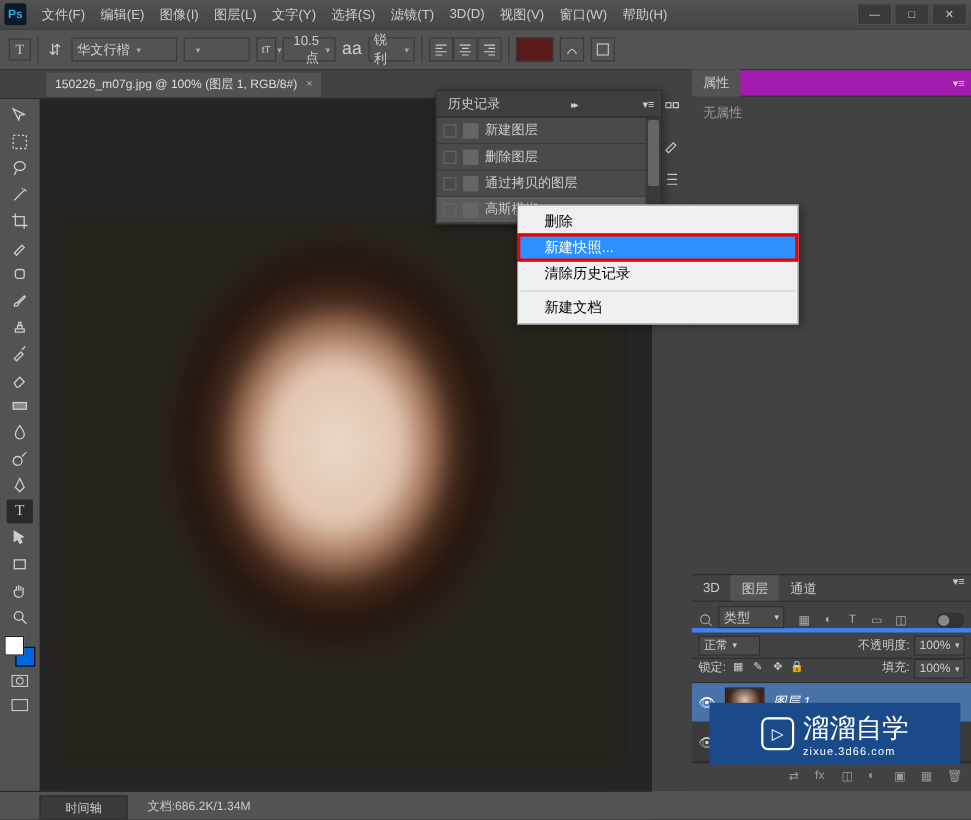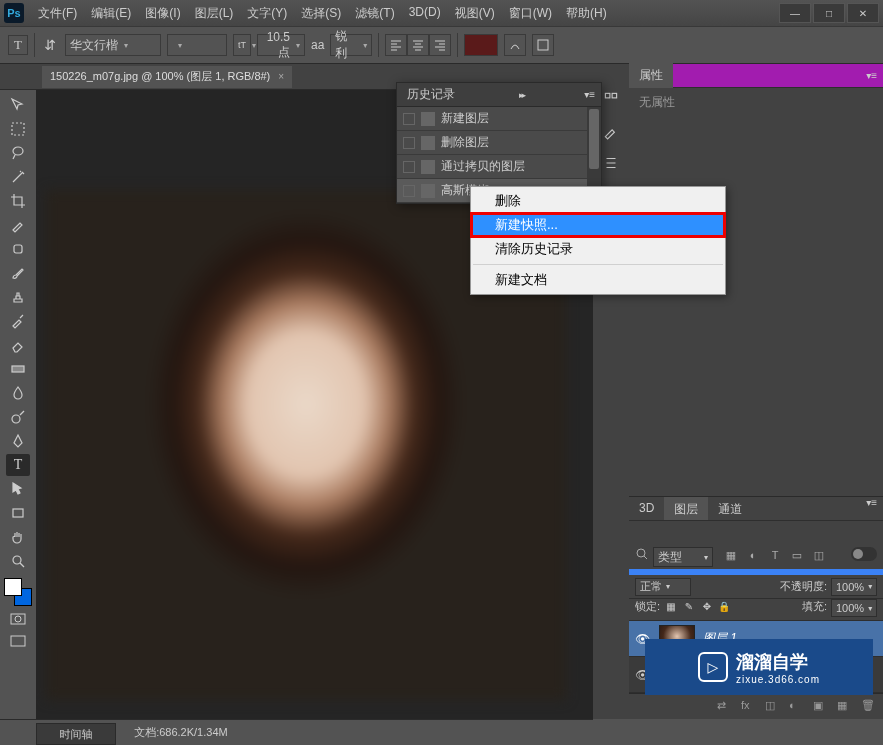--- a/index.html
+++ b/index.html
@@ -47,21 +47,21 @@
 .panels { flex:1; display:flex; flex-direction:column; }
 .panel-head { height:24px; background:#a21caf; display:flex; align-items:center; border-bottom:1px solid #2e2e2e; }
 .panel-tab { padding:4px 10px; font-size:12px; color:#ccc; }
 .panel-tab.act { background:#535353; }
 .panel-menu { margin-left:auto; padding:0 6px; font-size:10px; }
 .panel-body { background:#424242; padding:6px 10px; font-size:12px; color:#999; }
 .prop-body { height:300px; }
 .layers-panel { margin-top:auto; border-top:1px solid #2a2a2a; }
 .layers-head { height:24px; display:flex; border-bottom:1px solid #2e2e2e; }
 .layers-head .panel-tab { font-size:12px; }
-.layers-toolbar { height:28px; display:flex; align-items:flex-start; padding:0 6px; gap:4px; border-bottom:6px solid #3b82f6;margin-top:26px; }
+.layers-toolbar { height:28px; display:flex; align-items:flex-end; padding:0 6px; gap:4px; border-bottom:4px solid #3b82f6; }
 .filter-dd { width:60px; height:20px; border:1px solid #2e2e2e; display:flex; align-items:center; padding:0 4px; background:#4a4a4a; }
 .filter-dd::after { content:"▾"; margin-left:auto; font-size:8px; }
 .filter-icons { display:flex; gap:6px; margin-left:6px; }
 .filter-ico { width:16px; height:16px; display:flex; align-items:center; justify-content:center; font-size:11px; color:#aaa; }
 .toggle { width:26px; height:14px; background:#333; border-radius:7px; margin-left:auto; position:relative; }
 .toggle::after { content:""; width:10px; height:10px; background:#888; border-radius:50%; position:absolute; top:2px; left:2px; }
 .layers-opts { height:24px; display:flex; align-items:center; padding:0 6px; gap:4px; border-bottom:1px solid #2e2e2e; font-size:11px; }
 .mini-dd { height:18px; border:1px solid #2e2e2e; background:#4a4a4a; display:flex; align-items:center; padding:0 4px; }
 .mini-dd::after { content:"▾"; margin-left:4px; font-size:8px; }
 .layers-lock { height:22px; display:flex; padding:0 6px; gap:4px; font-size:11px; border-bottom:1px solid #2e2e2e; }
@@ -71,21 +71,21 @@
 .layer-row { height:36px; display:flex; align-items:center; padding:0 6px; border-bottom:1px solid #2e2e2e; }
 .layer-row.sel { background:#4872a8; color:#fff; }
 .eye { width:16px; font-size:12px; }
 .thumb { width:36px; height:28px; margin:0 8px; border:1px solid #222; background:radial-gradient(circle at 50% 40%,#e2c5b0 0%,#44281a 60%,#241610 100%); }
 .layer-name { font-size:12px; font-style:italic; }
 .layers-footer { height:26px; display:flex; align-items:center; justify-content:flex-end; padding:0 6px; gap:8px; border-top:1px solid #2a2a2a; }
 .lf-ico { width:16px; height:16px; font-size:11px; color:#999; }
 .watermark { position:absolute; right:10px; bottom:50px; width:228px; height:56px; background:#1a4a8a; display:flex; align-items:center; justify-content:center; gap:8px; z-index:4; }
 .wm-logo { width:30px; height:30px; border:2px solid #fff; border-radius:6px; display:flex; align-items:center; justify-content:center; color:#fff; font-size:14px; }
 .wm-text { color:#fff; }
-.wm-text .big { font-size:18px; font-weight:bold; }
+.wm-text .big { font-size:24px; font-weight:normal; }
 .wm-text .small { font-size:10px; letter-spacing:1px; }
 .statusbar { position:absolute; bottom:0; left:0; right:290px; height:26px; background:#535353; border-top:1px solid #2a2a2a; display:flex; align-items:center; padding:0 10px; font-size:11px; gap:20px; }
 .timeline { position:absolute; bottom:0; left:36px; width:80px; height:22px; background:#3a3a3a; border:1px solid #2a2a2a; display:flex; align-items:center; justify-content:center; font-size:11px; }
 .status-zoom { margin-left:36px; }
 .status-doc { margin-left:40px; }
 .history-panel { position:absolute; top:82px; left:396px; width:206px; background:#4a4a4a; border:1px solid #2a2a2a; z-index:10; box-shadow:2px 2px 10px rgba(0,0,0,.4); }
 .history-head { height:24px; display:flex; align-items:center; background:#3e3e3e; border-bottom:1px solid #2a2a2a; }
 .history-head .panel-tab { background:transparent; }
 .history-head .arrows { margin-left:auto; font-size:9px; padding:0 4px; letter-spacing:-2px; }
 .history-row { height:24px; display:flex; align-items:center; padding:0 6px; gap:6px; font-size:12px; border-bottom:1px solid #3a3a3a; }
@@ -129,21 +129,21 @@
   <div class="opt-sep"></div>
   <div class="opt-orient">⇵</div>
   <div class="dropdown dd-font">
       <span>华文行楷</span>
     </div>
   <div class="dropdown dd-empty"></div>
   <div class="dropdown dd-tt">tT</div>
   <div class="dropdown dd-size">
       <span>10.5 点</span>
     </div>
-  <div style="font-size:12px">aa</div>
+  <div style="font-size:16px">aa</div>
   <div class="dropdown dd-sharp">
       <span>锐利</span>
     </div>
   <div class="opt-sep"></div>
   <div class="align-group">
     <div class="align-btn">
         <svg viewBox="0 0 12 12">
           <path d="M1 2h10M1 5h6M1 8h10M1 11h6" stroke="#ccc"></path>
         </svg>
       </div>

